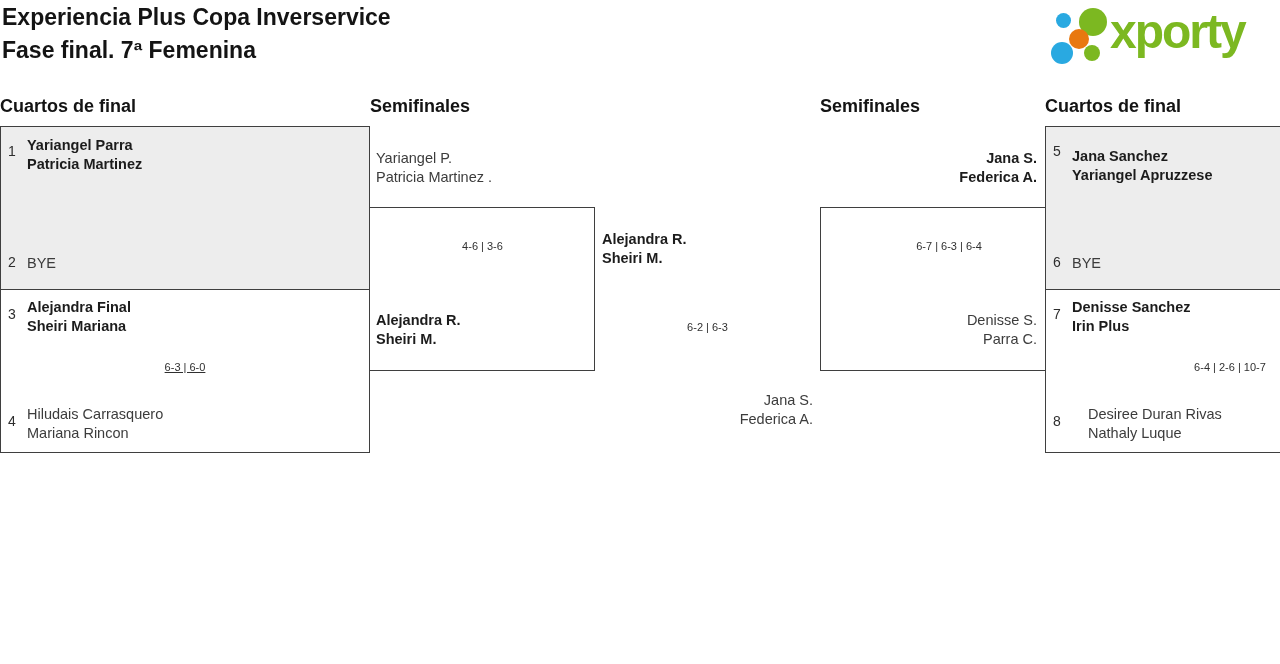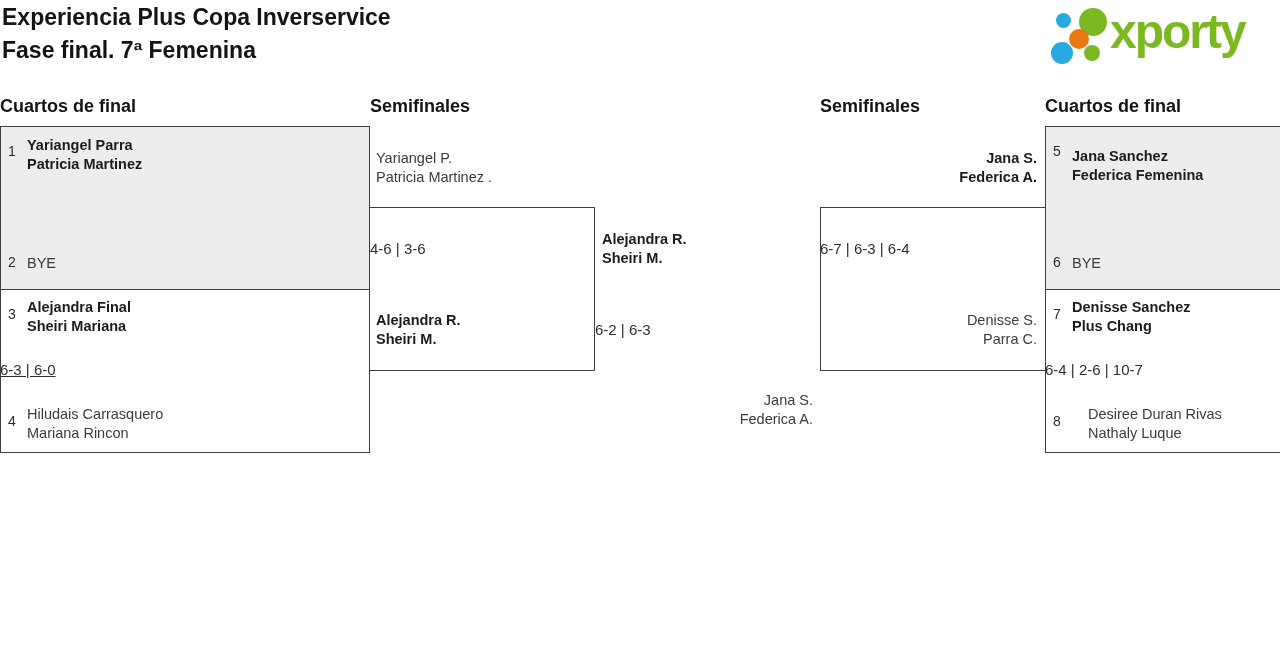--- a/index.html
+++ b/index.html
@@ -28,21 +28,21 @@
   
   .box { position: absolute; border: 1px solid #3f3f3f; background: #ffffff; }
   .box.gray { background: #ededed; }
   .box.no-top { border-top: none; }
 
   
   .team { font-size: 14.5px; line-height: 19px; color: #3c3c3c; }
   .team.winner { font-weight: 700; color: #1c1c1c; }
   .team.right { text-align: right; }
   .seed { font-size: 14px; color: #2d2d2d; }
-  .score { font-size: 15px; color: #303030; }
+  .score { font-size: 11px; color: #303030; text-align: center; }
 </style>
 </head>
 <body>
 
 <div class="stage">
 
   <div class="abs title">
     <div>Experiencia Plus Copa Inverservice</div>
     <div>Fase final. 7ª Femenina</div>
   </div>
@@ -116,31 +116,31 @@
   </div>
   <div class="abs score" style="left:820px; top:240px; width:258px;">6-7 | 6-3 | 6-4</div>
   <div class="abs team right" style="right:243px; top:311px;text-align:right;">
     <div>Denisse S.</div>
     <div>Parra C.</div>
   </div>
 
   <div class="abs seed" style="left:1053px; top:143px;">5</div>
   <div class="abs team winner" style="left:1072px; top:136px;margin-top:11px;">
     <div>Jana Sanchez</div>
-    <div>Federica Femenina</div>
+    <div>Yariangel Apruzzese</div>
   </div>
   <div class="abs seed" style="left:1053px; top:254px;">6</div>
   <div class="abs team" style="left:1072px; top:254px;">
     <div>BYE</div>
   </div>
 
   <div class="abs seed" style="left:1053px; top:306px;">7</div>
   <div class="abs team winner" style="left:1072px; top:298px;">
     <div>Denisse Sanchez</div>
-    <div>Plus Chang</div>
+    <div>Irin Plus</div>
   </div>
   <div class="abs score" style="left:1045px; top:361px; width:370px;">6-4 | 2-6 | 10-7</div>
   <div class="abs seed" style="left:1053px; top:413px;">8</div>
   <div class="abs team" style="left:1072px; top:405px;margin-left:16px;">
     <div>Desiree Duran Rivas</div>
     <div>Nathaly Luque</div>
   </div>
 
 </div>
 

